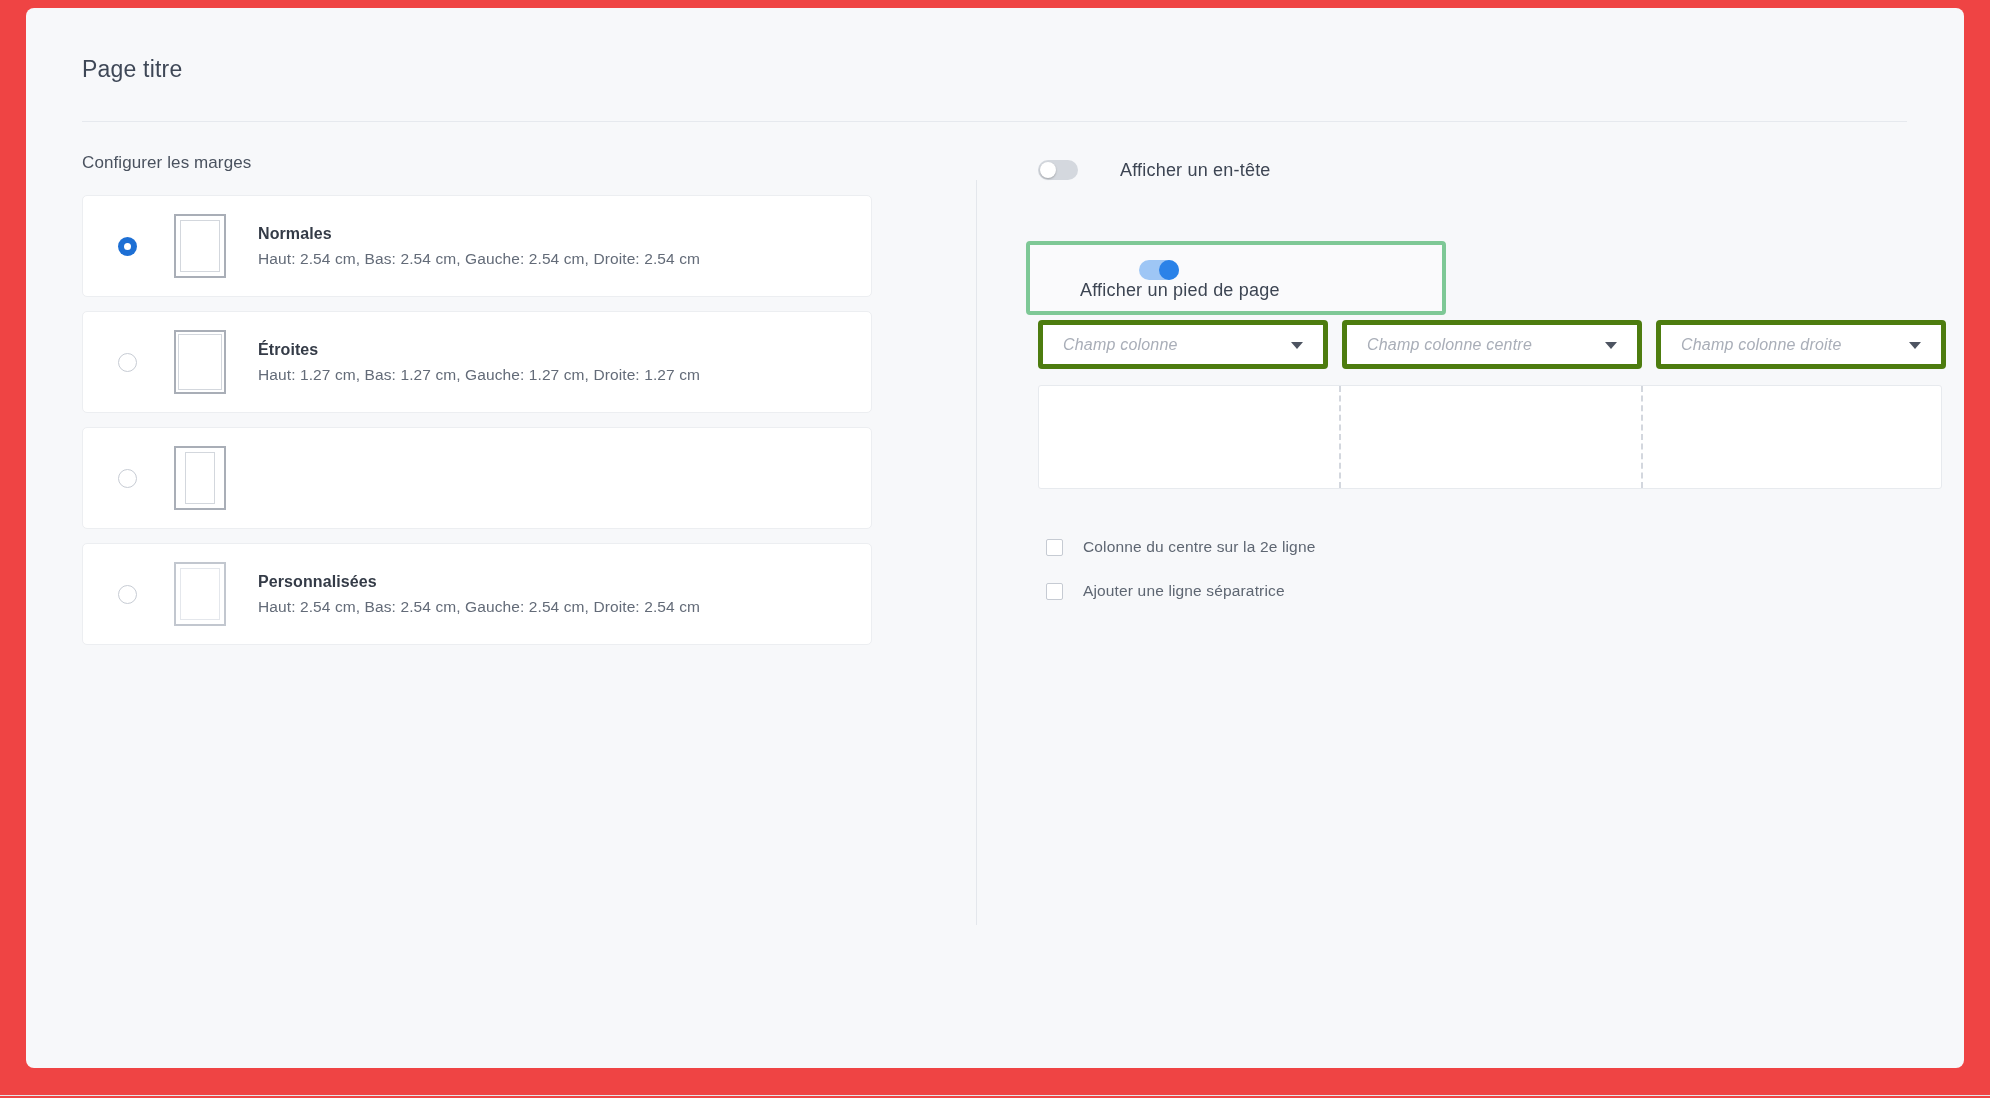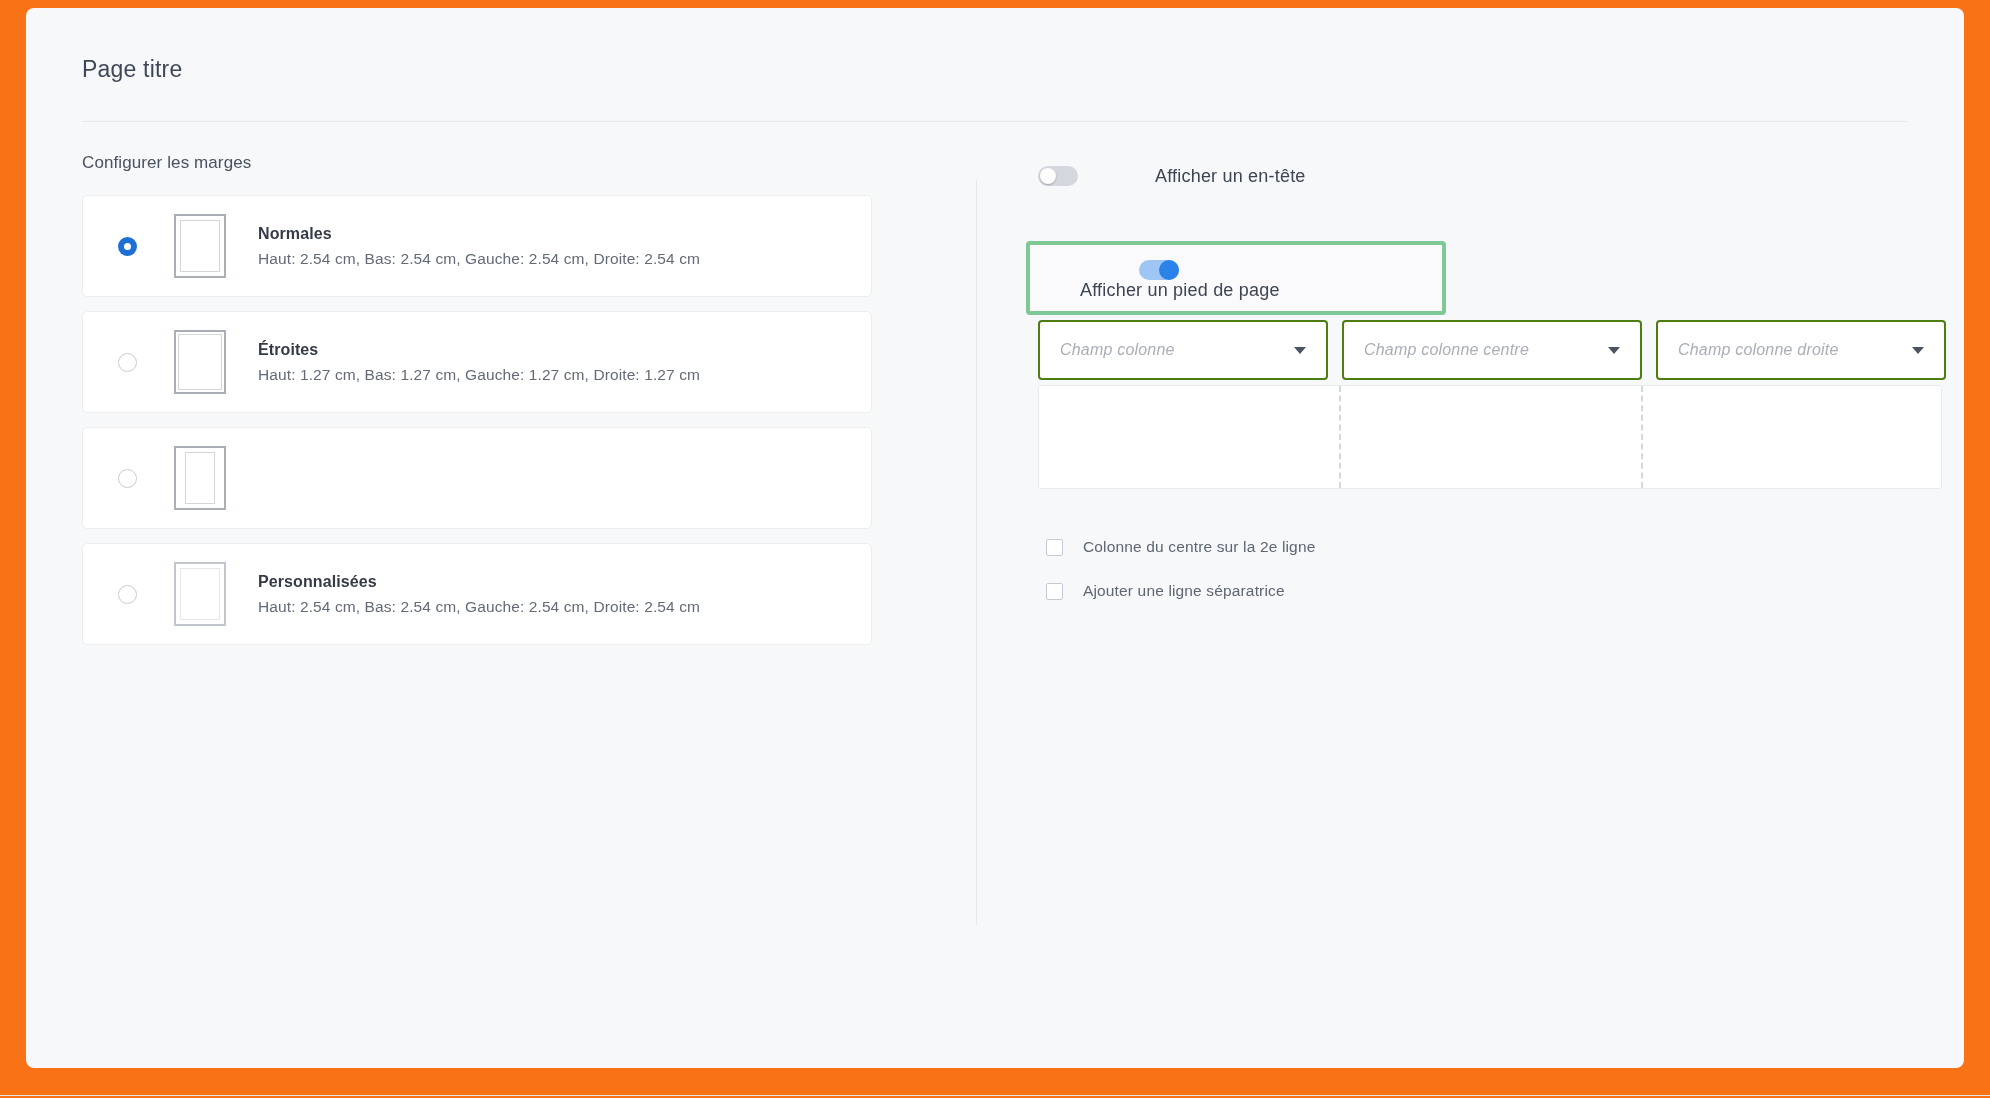--- a/index.html
+++ b/index.html
@@ -12,21 +12,21 @@
     height: 1098px;
     font-family: "Liberation Sans", sans-serif;
     overflow: hidden;
   }
 
   
   .screen {
     position: relative;
     width: 1990px;
     height: 1098px;
-    background: #f97316;
+    background: #ef4444;
     box-sizing: border-box;
   }
   .bottom-rule {
     position: absolute;
     left: 0;
     top: 1095px;
     width: 1990px;
     height: 1px;
     background: #e3e6eb;
   }
@@ -205,21 +205,21 @@
     background: #2b82e8;
     box-shadow: none;
   }
   .toggle-label {
     margin-left: 42px;
     font-size: 18px;
     color: #3d4553;
     letter-spacing: .2px;
   }
 
-  .header-row { position: absolute; left: 12px; top: 6px; gap: 35px; }
+  .header-row { position: absolute; left: 12px; top: 0; }
 
   
   .footer-highlight {
     position: absolute;
     left: 0px;
     top: 88px;
     width: 420px;
     height: 74px;
     border: 4px solid #7ec896;
     border-radius: 4px;
@@ -236,23 +236,23 @@
   
   .dropdown-row {
     position: absolute;
     left: 12px;
     top: 167px;
     display: flex;
     gap: 14px;
   }
   .dropdown {
     position: relative;
-    height: 60px;
-    background: #ffffff;
-    border: 2px solid #4d7c0f;
+    height: 49px;
+    background: #ffffff;
+    border: 5px solid #4d7c0f;
     border-radius: 4px;
     box-sizing: border-box;
     display: flex;
     align-items: center;
   }
   .dd-1 { width: 290px; }
   .dd-2 { width: 300px; }
   .dd-3 { width: 290px; }
   .dd-text {
     font-size: 16px;

